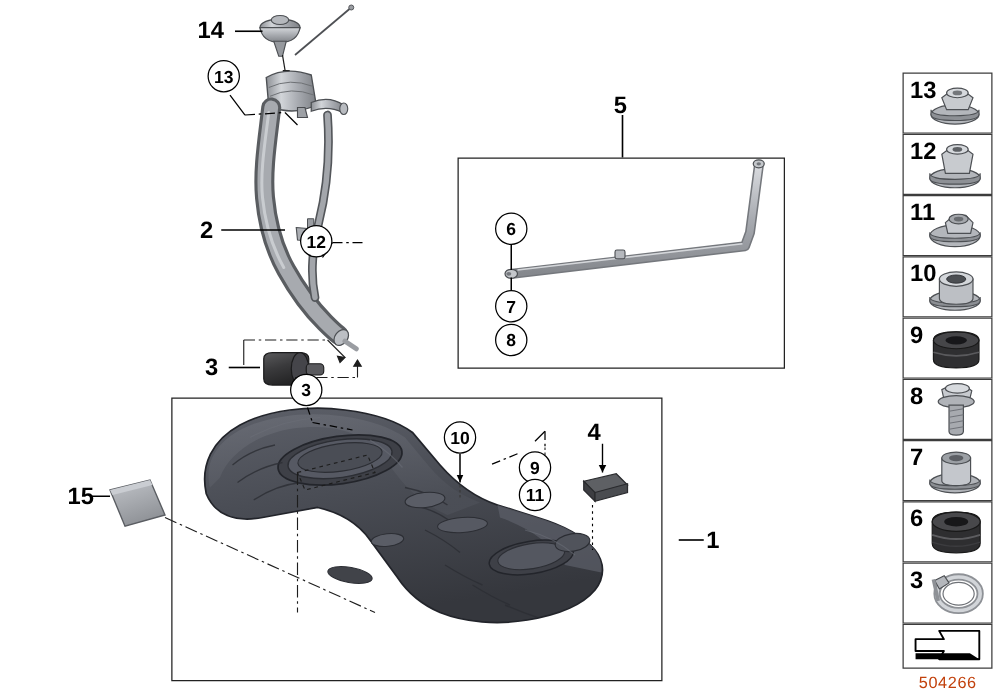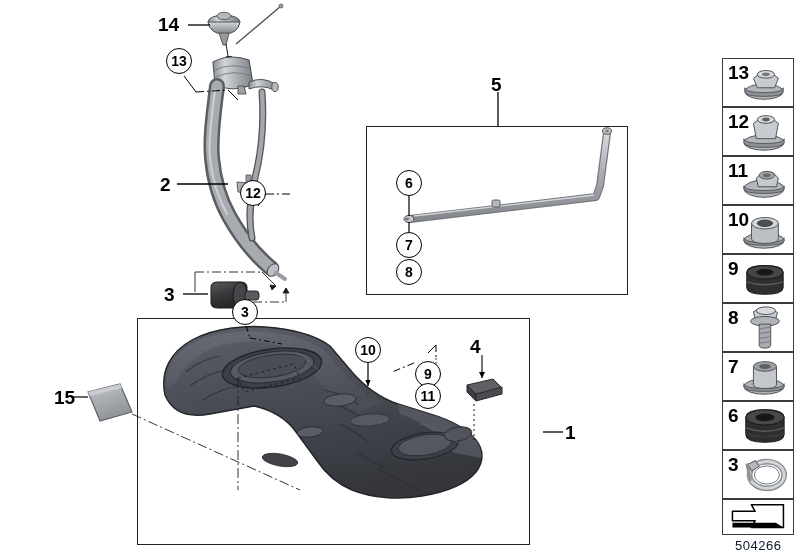--- a/index.html
+++ b/index.html
@@ -73,21 +73,21 @@
   .sb-art {
     position: absolute;
     right: 2px;
     top: 0;
     width: 54px;
     height: 100%;
   }
   .caption {
     position: absolute;
     font-size: 13px;
-    color: #0f172a;
+    color: #c2410c;
     letter-spacing: 0.5px;
     font-family: "Liberation Sans", sans-serif;
   }
   .frame-box {
     position: absolute;
     border: 1.6px solid #222;
     background: transparent;
     box-sizing: border-box;
   }
 </style>

